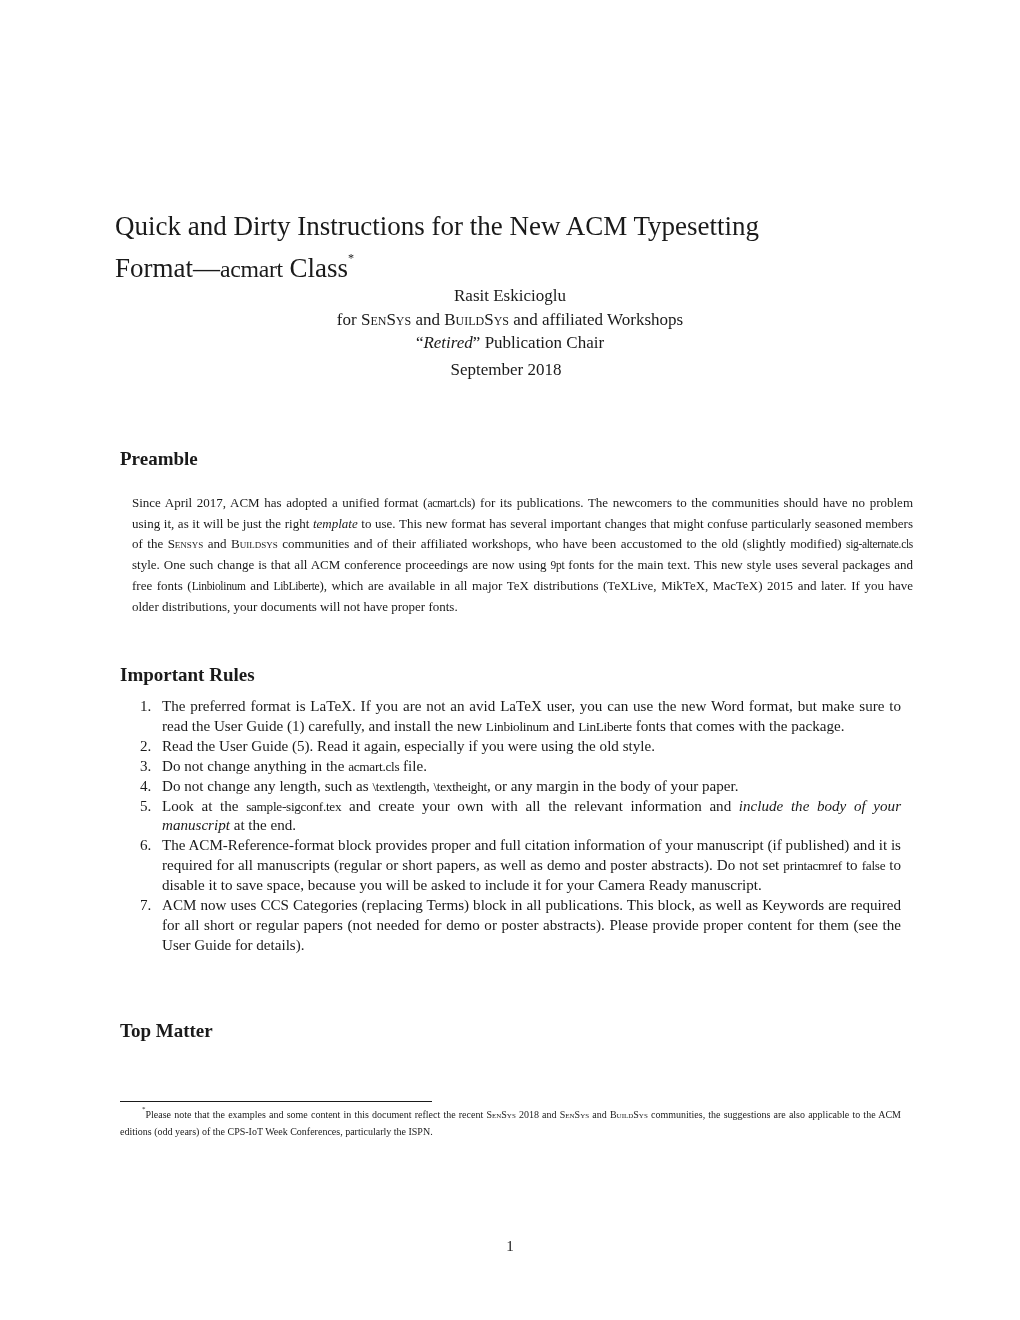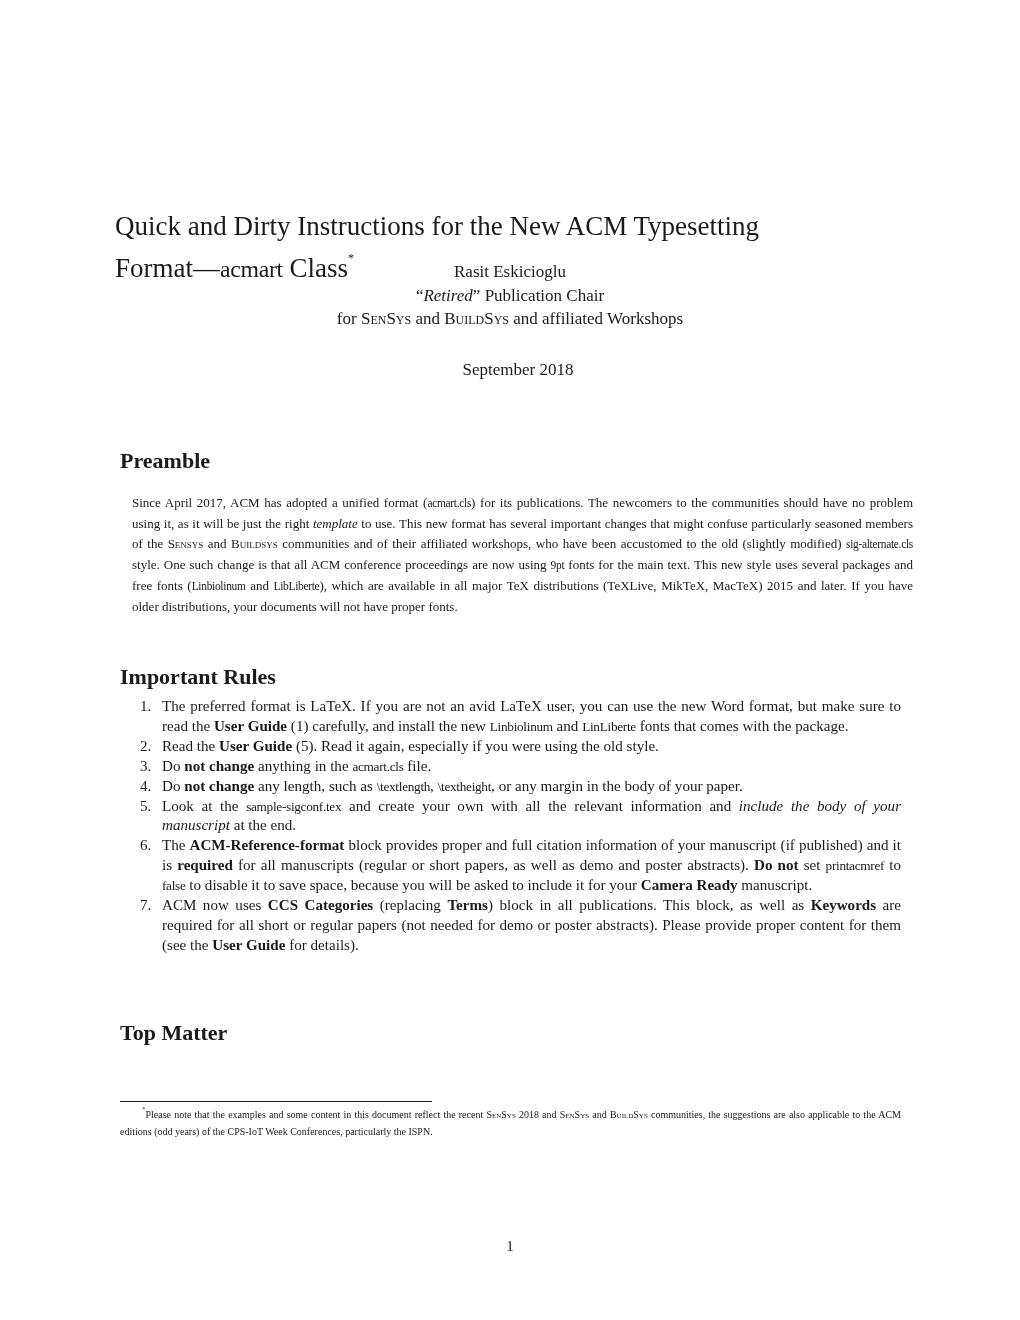--- a/index.html
+++ b/index.html
@@ -3,52 +3,52 @@
 <meta charset="utf-8">
 <style>
   html, body { margin: 0; padding: 0; background: #ffffff; }
   body { width: 1020px; height: 1320px; position: relative; overflow: hidden;
          font-family: "Liberation Serif", "DejaVu Serif", serif; color: #1a1a1a; }
   .page { position: absolute; left: 0; top: 0; width: 1020px; height: 1320px; }
   .title { position: absolute; left: 100px; width: 820px; top: 193px; 
            font-size: 27px; line-height: 37px; font-weight: normal; margin: 15px; }
   .mono { font-family: Liberation Serif, serif; font-size: 0.88em; letter-spacing: -0.3px; }
   .sup { font-size: 0.45em; vertical-align: super; position: relative; top: -0.4em; }
-  .author { position: absolute; left: 100px; width: 820px; top: 260px; text-align: center;
+  .author { position: absolute; left: 100px; width: 820px; top: 284px; text-align: center;
             font-size: 17px; line-height: 23.5px; }
-  .date { position: absolute; left: 108px; width: 820px; top: 360px; text-align: center; font-size: 17px; }
+  .date { position: absolute; left: 96px; width: 820px; top: 360px; text-align: center; font-size: 17px; }
   .sc { font-variant: small-caps; }
-  .section-head { position: absolute; left: 120px; font-size: 22px; font-weight: bold; margin: 0; }
+  .section-head { position: absolute; left: 120px; font-size: 19px; font-weight: bold; margin: 0; }
   .para { position: absolute; left: 120px; width: 781px; font-size: 13px; line-height: 19.9px;
           text-align: justify; margin: 12px; }
   .rules { position: absolute; left: 120px; width: 781px; top: 697px; margin: 0; padding: 0; list-style: none;
            font-size: 15.1px; line-height: 19.9px; }
   .rules li { position: relative; padding-left: 42px; text-align: justify; }
   .rules li .num { position: absolute; left: 20px; top: 0; }
   .footrule { position: absolute; left: 120px; top: 1101px; width: 312px; height: 1px; background: #1a1a1a; }
   .footnote { position: absolute; left: 120px; width: 781px; top: 1104px; font-size: 10px; line-height: 17px;
               text-align: justify; text-indent: 22px; margin: 0; }
   .pagenum { position: absolute; left: 0; width: 1020px; top: 1238px; text-align: center; font-size: 15px; }
-  b { font-weight: bold; margin-top: 10px; }
+  b { font-weight: normal; margin-top: 10px; }
   i { font-style: italic; }
 </style>
 </head>
 <body>
 
 <div class="page">
 
   <h1 class="title">
     <span>Quick and Dirty Instructions for the New ACM Typesetting</span><br>
     <span>Format—</span><span class="mono">acmart</span><span> Class</span><span class="sup">*</span>
   </h1>
 
   <div class="author">
     <div>Rasit Eskicioglu</div>
+    <div><span>for </span><span class="sc">SenSys</span><span> and </span><span class="sc">BuildSys</span><span> and affiliated Workshops</span></div>
     <div><span>“</span><i>Retired</i><span>” Publication Chair</span></div>
-    <div><span>for </span><span class="sc">SenSys</span><span> and </span><span class="sc">BuildSys</span><span> and affiliated Workshops</span></div>
   </div>
 
   <div class="date">September 2018</div>
 
   <h2 class="section-head" style="top:448px;">Preamble</h2>
   <p class="para" style="top:481px;"><span>Since April 2017, ACM has adopted a unified format (</span><span class="mono">acmart.cls</span><span>) for its publications. The newcomers to the communities should have no problem using it, as it will be just the right </span><i>template</i><span> to use. This new format has several important changes that might confuse particularly seasoned members of the </span><span class="sc">Sensys</span><span> and </span><span class="sc">Buildsys</span><span> communities and of their affiliated workshops, who have been accustomed to the old (slightly modified) </span><span class="mono">sig-alternate.cls</span><span> style. One such change is that all ACM conference proceedings are now using </span><span class="mono">9pt</span><span> fonts for the main text. This new style uses several packages and free fonts (</span><span class="mono">Linbiolinum</span><span> and </span><span class="mono">LibLiberte</span><span>), which are available in all major TeX distributions (TeXLive, MikTeX, MacTeX) 2015 and later.  If you have older distributions, your documents will not have proper fonts.</span></p>
 
   <h2 class="section-head" style="top:664px;">Important Rules</h2>
   <ol class="rules">
     <li><span class="num">1.</span><span>The preferred format is LaTeX. If you are not an avid LaTeX user, you can use the new Word format, but make sure to read the </span><b>User Guide</b><span> (1) carefully, and install the new </span><span class="mono">Linbiolinum</span><span> and </span><span class="mono">LinLiberte</span><span> fonts that comes with the package.</span></li>

